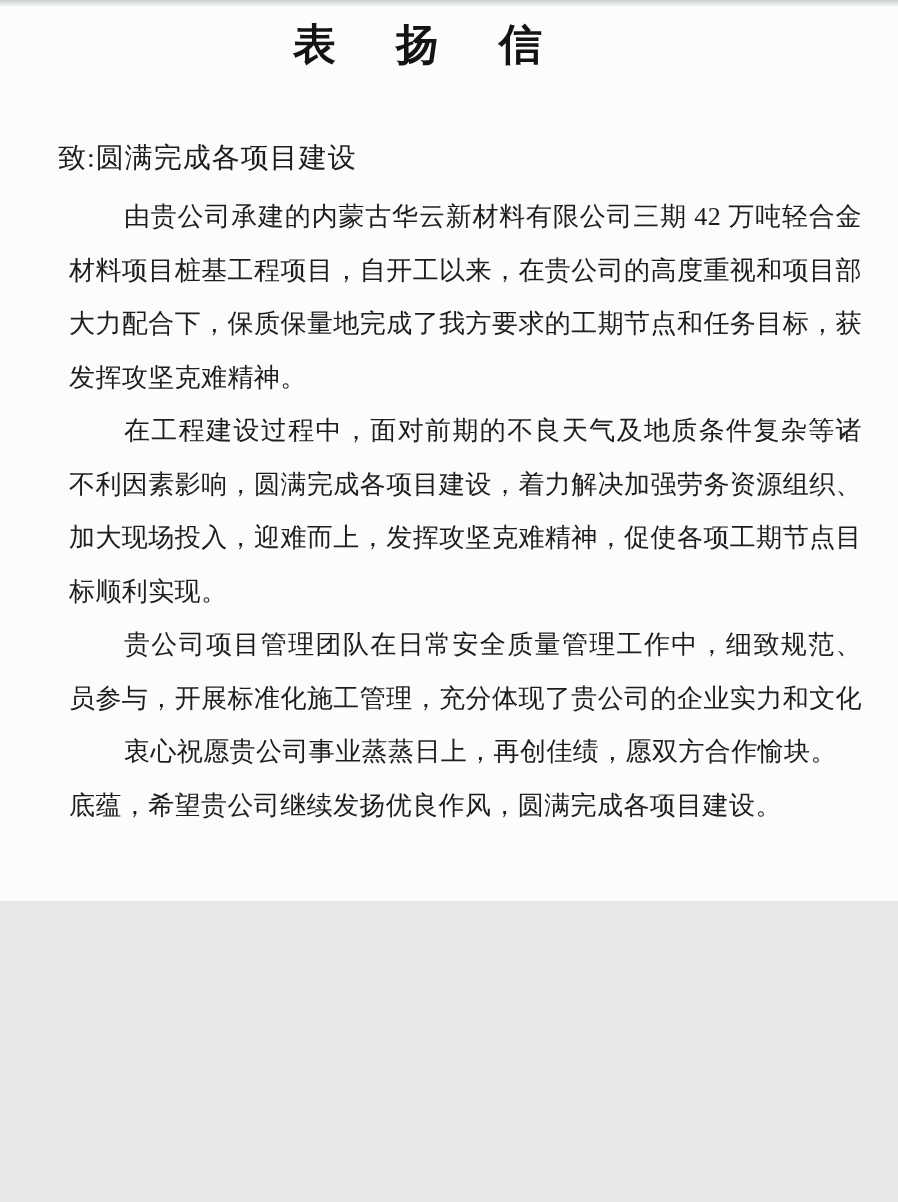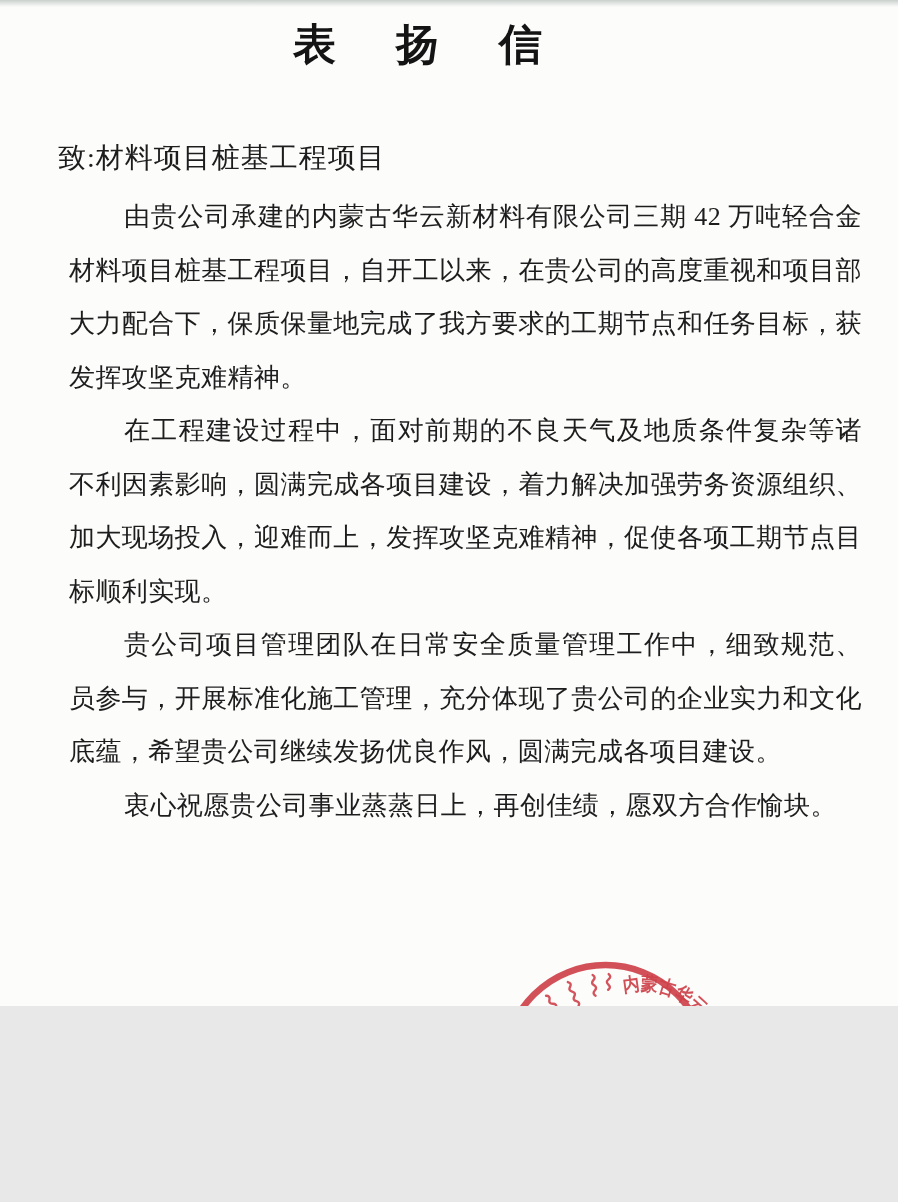--- a/index.html
+++ b/index.html
@@ -1,17 +1,17 @@
 <!DOCTYPE html>
 <html><head>
 <meta charset="utf-8">
 <style>
   html,body{margin:0;padding:0;background:#e8e8e8;}
   .page{
-    position:relative;width:898px;height:1006px;margin:0 auto;
+    position:relative;width:898px;height:901px;margin:0 auto;
     background:#fcfcfb;overflow:hidden;
     font-family:"Liberation Serif","DejaVu Serif",serif;color:#1d1d1d;
   }
   .top-edge{
     position:absolute;top:0;left:0;right:0;height:7px;
     background:linear-gradient(180deg,rgba(150,165,158,.5),rgba(150,165,158,0));
   }
   .speckles{
     position:absolute;left:0;top:1080px;width:180px;height:122px;
     background:
@@ -51,35 +51,35 @@
 </style>
 </head>
 <body>
 
 <div class="page">
   <div class="top-edge"></div>
   <div class="speckles"></div>
 
   <div class="title">表 扬 信</div>
 
-  <div class="salutation">致:材料项目桩基工程项目</div>
+  <div class="salutation">致:圆满完成各项目建设</div>
 
   <div class="body-lines" id="bodyLines">
       <div class="line indent fill">由贵公司承建的内蒙古华云新材料有限公司三期 42 万吨轻合金</div>
       <div class="line fill">材料项目桩基工程项目，自开工以来，在贵公司的高度重视和项目部</div>
       <div class="line fill">大力配合下，保质保量地完成了我方要求的工期节点和任务目标，获</div>
       <div class="line">发挥攻坚克难精神。</div>
       <div class="line indent fill">在工程建设过程中，面对前期的不良天气及地质条件复杂等诸多</div>
       <div class="line fill">不利因素影响，圆满完成各项目建设，着力解决加强劳务资源组织、</div>
       <div class="line fill">加大现场投入，迎难而上，发挥攻坚克难精神，促使各项工期节点目</div>
       <div class="line">标顺利实现。</div>
       <div class="line indent fill">贵公司项目管理团队在日常安全质量管理工作中，细致规范、全</div>
       <div class="line fill">员参与，开展标准化施工管理，充分体现了贵公司的企业实力和文化</div>
+      <div class="line indent">衷心祝愿贵公司事业蒸蒸日上，再创佳绩，愿双方合作愉块。</div>
       <div class="line">底蕴，希望贵公司继续发扬优良作风，圆满完成各项目建设。</div>
-      <div class="line indent">衷心祝愿贵公司事业蒸蒸日上，再创佳绩，愿双方合作愉块。</div>
     </div>
 
   <div class="sig sig-company">内蒙古华云新材料有限公司</div>
   <div class="sig sig-dept">轻合金项目部</div>
   <div class="sig sig-date">2024年1月</div>
 
   <div class="seal">
     <svg viewBox="-110 -110 220 220" xmlns="http://www.w3.org/2000/svg">
       <defs>
         <path id="ringPath" d="M 18.4 -73.7 A 76 76 0 1 1 18.4 73.7" fill="none"></path>

